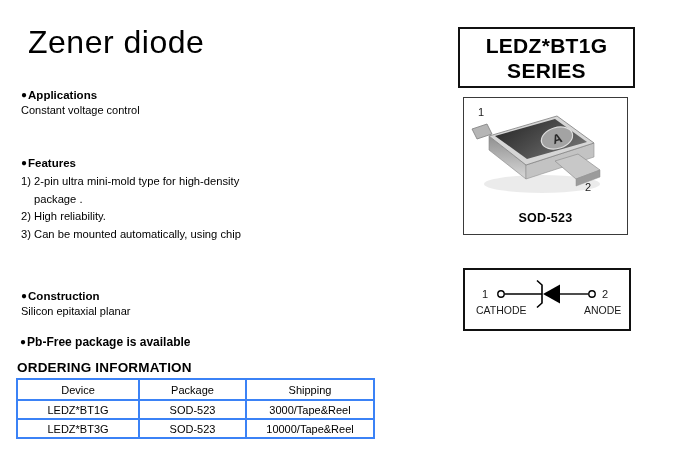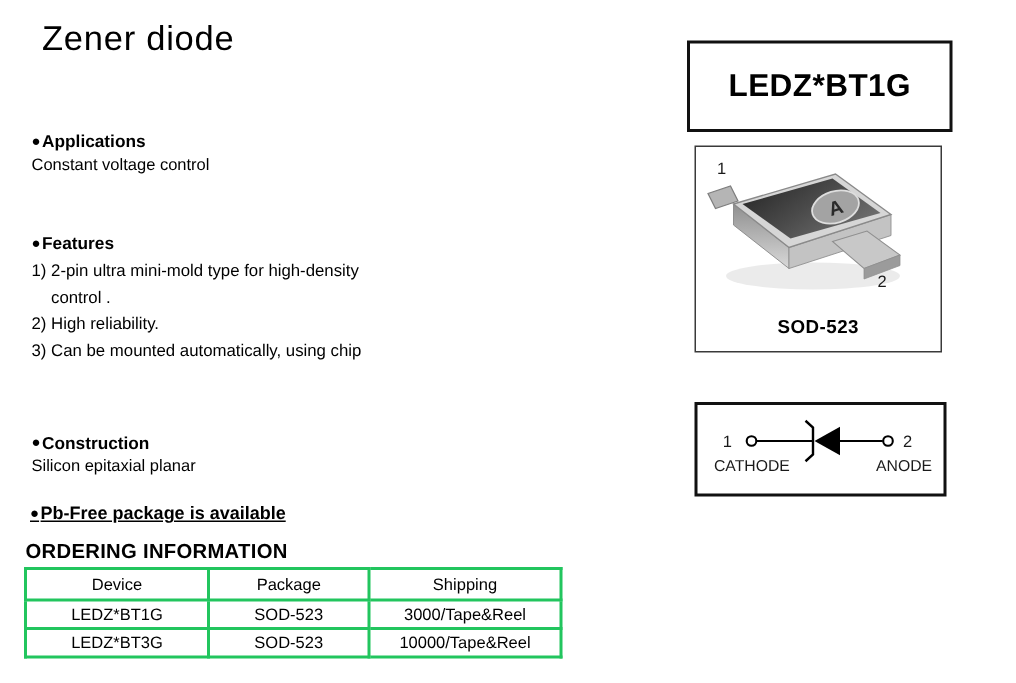--- a/index.html
+++ b/index.html
@@ -3,39 +3,39 @@
 <meta charset="utf-8">
 <style>
   * { margin:0; padding:0; box-sizing:border-box; }
   html,body { background:#ffffff; }
   body {
     width:677px; height:455px; position:relative; overflow:hidden;
     font-family:"Liberation Sans", sans-serif; color:#000;
   }
   .abs { position:absolute; }
 
-  .page-title { left:28px; top:12px; font-size:23px; letter-spacing:.5px; }
+  .page-title { left:28px; top:24px; font-size:32px; letter-spacing:.5px; }
 
   .sec-heading { font-size:11.5px; font-weight:bold; white-space:nowrap; }
   .bullet { font-size:10px; vertical-align:1px; margin-right:1px; }
   .sec-body { font-size:11px; white-space:nowrap; }
 
   .feature-lines { font-size:11.2px; line-height:17.6px; width:370px; }
   .feature-line { white-space:nowrap; }
   .feature-line.indent { padding-left:13px; }
 
-  .pbfree { font-size:12px; font-weight:bold; white-space:nowrap;text-decoration:underline; }
+  .pbfree { font-size:12px; font-weight:bold; white-space:nowrap; }
   .ordering-title { font-size:13.5px; font-weight:bold; letter-spacing:.2px;text-align:center; }
 
   table.ordering {
     border-collapse:collapse; position:absolute; left:16px; top:378px;
     width:357px; font-size:11px; table-layout:fixed;
   }
   table.ordering th, table.ordering td {
-    border:2px solid #22c55e; text-align:center; font-weight:normal; padding:0;
+    border:2px solid #3b82f6; text-align:center; font-weight:normal; padding:0;
   }
   table.ordering th { height:21px; }
   table.ordering td { height:19px; }
 
   .series-box {
     left:458px; top:27px; width:177px; height:61px; border:2px solid #111;
     display:flex; flex-direction:column; align-items:center; justify-content:center;
     font-size:21px; font-weight:bold; line-height:25px; text-align:center;
     letter-spacing:.3px;
   }
@@ -62,21 +62,21 @@
 <div class="abs sec-heading" style="left:21px; top:89px;">
   <span class="bullet">●</span><span>Applications</span>
 </div>
 <div class="abs sec-body" style="left:21px; top:104px;">Constant voltage control</div>
 
 <div class="abs sec-heading" style="left:21px; top:157px;">
   <span class="bullet">●</span><span>Features</span>
 </div>
 <div class="abs feature-lines" style="left:21px; top:173px;">
   <div class="feature-line">1) 2-pin ultra mini-mold type for high-density</div>
-  <div class="feature-line indent">control .</div>
+  <div class="feature-line indent">package .</div>
   <div class="feature-line">2) High reliability.</div>
   <div class="feature-line">3) Can be mounted automatically, using chip</div>
 </div>
 
 <div class="abs sec-heading" style="left:21px; top:290px;">
   <span class="bullet">●</span><span>Construction</span>
 </div>
 <div class="abs sec-body" style="left:21px; top:305px;text-align:right;">Silicon epitaxial planar</div>
 
 <div class="abs pbfree" style="left:20px; top:335px;">
@@ -107,20 +107,21 @@
     <tr>
       <td>LEDZ*BT3G</td>
       <td>SOD-523</td>
       <td>10000/Tape&amp;Reel</td>
     </tr>
   </tbody>
 </table>
 
 <div class="abs series-box">
   <div>LEDZ*BT1G</div>
+  <div>SERIES</div>
 </div>
 
 <div class="abs package-box">
   <svg width="162" height="108" viewBox="0 0 162 108">
     <defs>
       <linearGradient id="darkface" x1="0" y1="0" x2="1" y2="0.6">
         <stop offset="0" stop-color="#222222"></stop>
         <stop offset="0.55" stop-color="#4a4a4a"></stop>
         <stop offset="1" stop-color="#6e6e6e"></stop>
       </linearGradient>

